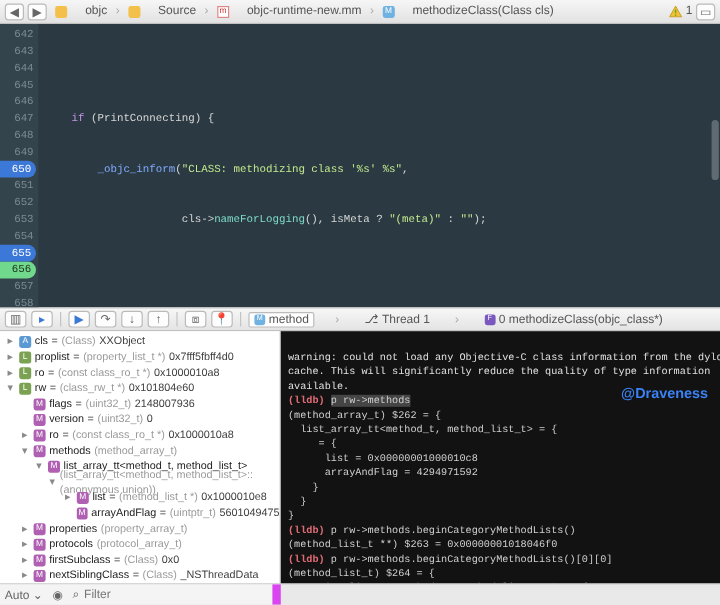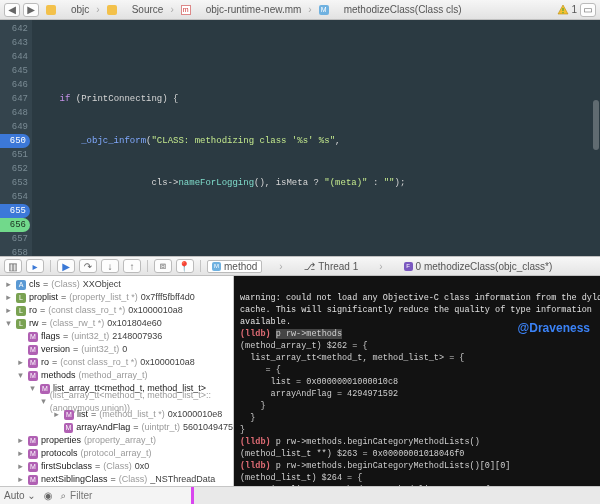--- a/index.html
+++ b/index.html
@@ -56,21 +56,21 @@
 
   .console { flex:1; background:#121212; color:#cfcfcf; padding:4px 6px; line-height:12px; font-size:8.5px; white-space:pre; overflow:hidden; position:relative;}
   .console .warn { color:#e0e0e0;}
   .console .sel { background:rgba(120,120,120,0.5);}
   .console .lldb-red { color:#e06c75; font-weight:bold;}
   .console .struct { color:#cfcfcf;}
   .watermark { position:absolute; right:10px; top:46px; font-family:-apple-system,Helvetica,Arial,sans-serif; font-size:12px; color:#3b82f6; font-weight:600;}
 
   
   .statusbars { display:flex; height:18px; border-top:1px solid #c6c6c6; font-family:-apple-system,Helvetica,Arial,sans-serif; font-size:10px;}
-  .sb-left { width:194px; background:#f4f4f4; border-right:3px solid #d946ef; display:flex; align-items:center; padding:0 4px; gap:8px; color:#666;}
+  .sb-left { width:234px; background:#f4f4f4; border-right:7px solid #d946ef; display:flex; align-items:center; padding:0 4px; gap:8px; color:#666;}
   .sb-left .filter { flex:1; display:flex; align-items:center; gap:4px; }
   .sb-left input { border:none; background:transparent; font-size:10px; outline:none; width:100%;}
   .sb-right { flex:1; background:#f4f4f4; display:flex; align-items:center; padding:0 6px; gap:19px; color:#555;margin-top:44px;}
   .sb-right .spacer{flex:1;}
   .sb-right .ico{color:#888;}
   svg { display:block; }
 </style>
 </head>
 <body>
 

